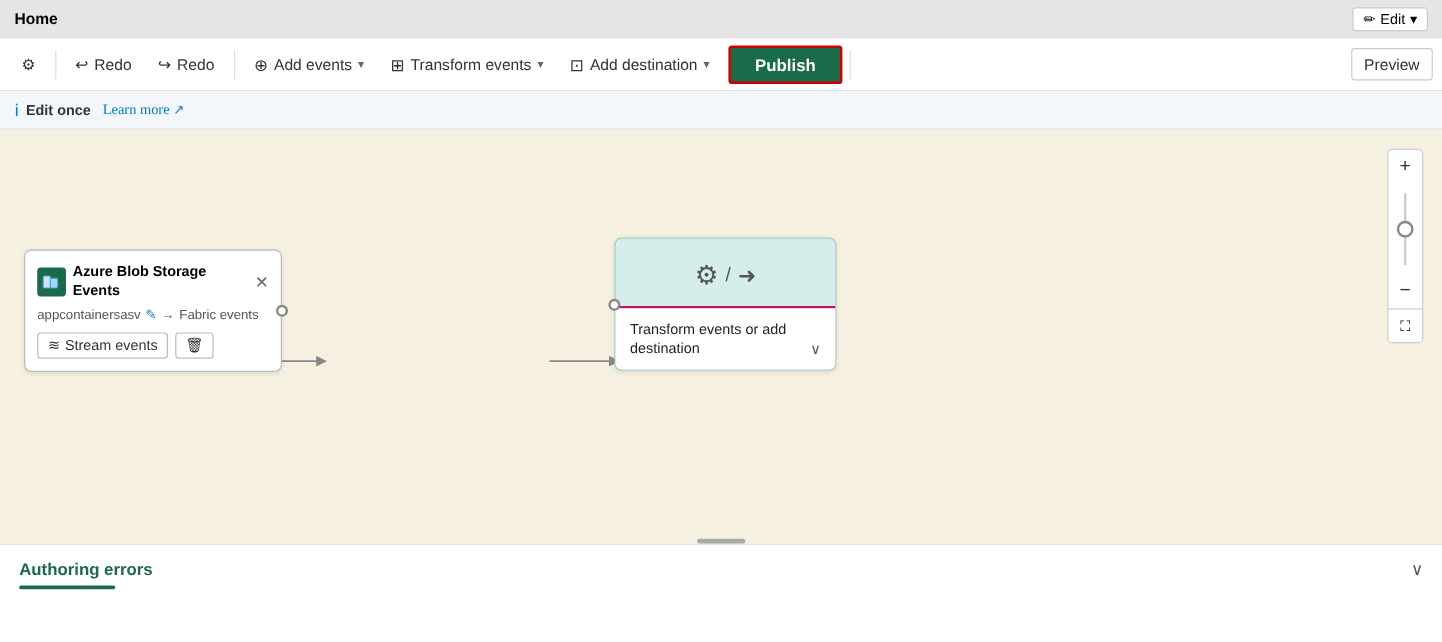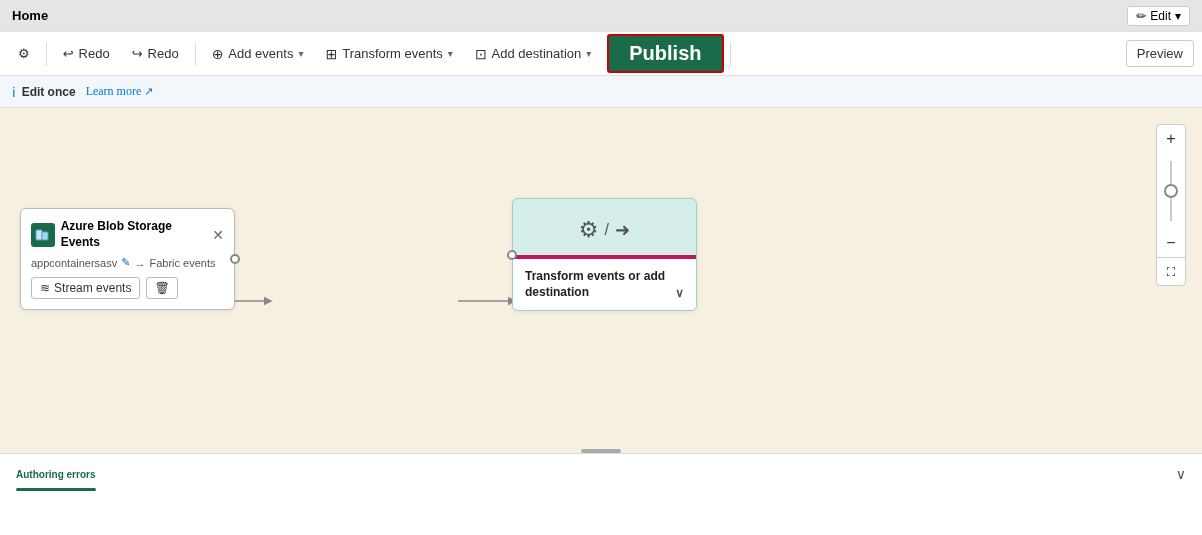--- a/index.html
+++ b/index.html
@@ -23,21 +23,21 @@
     }
     .toolbar-btn {
       display: flex; align-items: center; gap: 5px;
       padding: 5px 10px; border: none; background: transparent;
       cursor: pointer; font-size: 13px; color: #333; border-radius: 3px;
     }
     .toolbar-btn .chevron { font-size: 10px; color: #666; }
     .toolbar-sep { width: 1px; height: 24px; background: #ddd; margin: 0 4px; }
     .publish-btn {
       background: #1a6b49; color: #fff; border: 2px solid #c00;
-      border-radius: 3px; padding: 6px 20px; font-size: 20px; font-weight: 600;
+      border-radius: 3px; padding: 6px 20px; font-size: 14px; font-weight: 600;
       cursor: pointer; margin-left: 4px;
     }
     .toolbar-right { margin-left: auto; }
 
     
     .info-bar {
       display: flex; align-items: center; gap: 6px;
       background: #f3f6fb; border-bottom: 1px solid #e0e0e0;
       padding: 6px 12px; font-size: 12px; color: #333;
     }
@@ -141,36 +141,36 @@
       background: #d6eeea; border: 1.5px solid #a0cfc7; border-radius: 6px;
       width: 185px; padding: 0;
       box-shadow: 0 1px 4px rgba(0,0,0,0.08);
     }
     .node-transform-icons {
       display: flex; align-items: center; justify-content: center;
       padding: 18px 0 12px 0; gap: 6px; font-size: 20px; color: #555;
     }
     .node-transform-footer {
       display: flex; align-items: flex-end; justify-content: space-between;
-      background: #fff; border-top: 4px solid #be185d; border-radius: 0 0 5px 5px;
-      padding: 10px 12px; font-size: 13px; font-weight: 700; color: #222;
+      background: #fff; border-top: 2px solid #be185d; border-radius: 0 0 5px 5px;
+      padding: 10px 12px; font-size: 13px; font-weight: 400; color: #222;
     }
     .node-transform-chevron { font-size: 12px; color: #555; cursor: pointer; }
 
     
     .bottom-panel {
       border-top: 1px solid #ddd; background: #fff;
       padding: 0; height: 62px;
     }
     .bottom-panel-header {
       display: flex; align-items: center; justify-content: space-between;
       padding: 12px 16px 6px 16px;
     }
     .bottom-panel-title {
-      font-size: 10px; font-weight: 600; color: #1a6b49;
+      font-size: 14px; font-weight: 600; color: #1a6b49;
     }
     .bottom-panel-chevron { font-size: 14px; color: #555; cursor: pointer; }
     .bottom-panel-indicator {
       height: 3px; background: #1a6b49; width: 80px; margin-left: 16px; border-radius: 2px;
     }
 
     
     .drag-handle {
       display: flex; justify-content: center; background: #f5f0e0; padding: 4px 0 0 0;
     }

